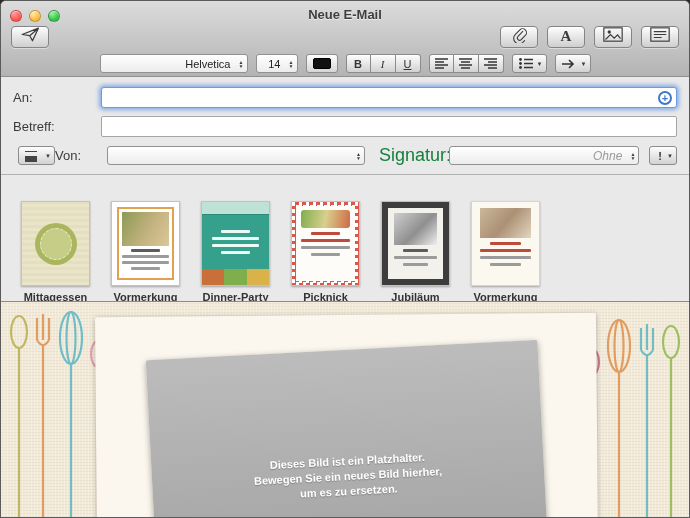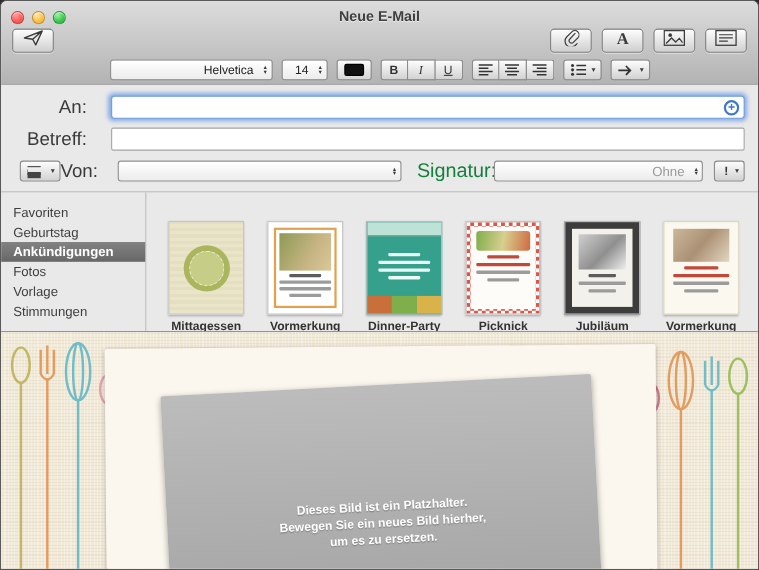--- a/index.html
+++ b/index.html
@@ -65,36 +65,36 @@
   .mini-btn {
     position:relative; height:19px; background:linear-gradient(#fdfdfd,#d2d2d2);
     border:1px solid #8b8b8b; border-radius:3px; display:flex; align-items:center;
     padding:0 13px 0 6px; font-size:11px; color:#333;
   }
   .mini-btn .caret { position:absolute; right:3px; font-size:6px; color:#3c3c3c; }
 
   
   .fields { background:#e9e9e9; border-bottom:1px solid #b2b2b2; padding:10px 12px 8px 12px; }
   .frow { display:flex; align-items:center; margin-bottom:8px; }
-  .flabel { width:88px; text-align:right; font-size:17px; color:#3a3a3a; padding-right:22px; flex:none; }
+  .flabel { width:88px; font-size:13px; color:#3a3a3a; padding-right:3px; flex:none; }
   .ftext {
     flex:1; height:21px; background:#fff; border:1px solid #a5a5a5; border-radius:2px;
     font-size:13px; padding:0 22px 0 5px; font-family:"Liberation Sans",sans-serif;
   }
   .to-wrap { position:relative; flex:1; display:flex; }
   .to-wrap .ftext { border-color:#6b9ce0; box-shadow:0 0 4px 2px rgba(100,150,230,.75); border-radius:3px; }
   .plus-badge {
     position:absolute; right:5px; top:50%; transform:translateY(-50%);
     width:14px; height:14px; border-radius:50%; border:2px solid #3f79c8; color:#3f79c8;
     font-size:11px; font-weight:bold; line-height:10px; text-align:center; background:#fff;
   }
   .von-row { margin-bottom:0; }
   .von-popup { width:258px; font-size:12px; }
   .sig-label { width:70px; text-align:left; font-size:18px; color:#15803d; padding-right:7px; flex:none; margin-left:14px; }
-  .sig-popup { flex:1; font-size:12px; color:#9a9a9a; margin-right:10px; }
+  .sig-popup { flex:1; font-size:12px; color:#9a9a9a; margin-right:10px;font-style:italic; }
   .excl-btn { padding:0 14px 0 8px; font-weight:bold; }
   .lines-icon { display:inline-block; width:12px; border-top:1.5px solid #444; box-shadow:0 3px 0 #444, 0 6px 0 #444; height:5px; margin-right:4px; margin-top:-4px; }
 
   
   .stationery { height:127px; display:flex; background:#e9e9e9; border-bottom:1px solid #8a8a8a; }
   .cat-sidebar { width:132px; flex:none; border-right:1px solid #bdbdbd; padding-top:9px; }
   .cat-item { height:18px; line-height:18px; font-size:12px; color:#3f3f3f; padding-left:11px; white-space:nowrap; }
   .cat-item.selected { background:linear-gradient(#828282,#676767); color:#fff; font-weight:bold; }
   .thumbs { flex:1; display:flex; gap:21px; padding:11px 0 0 20px; overflow:hidden; }
   .thumb-card { width:69px; flex:none; text-align:center;margin-top:15px; }
@@ -317,28 +317,20 @@
           </span>
       </div>
       <div class="mini-btn excl-btn">
         <span>!</span>
         <span class="caret">▼</span>
       </div>
     </div>
   </div>
 
   <div class="stationery">
-    <div class="cat-sidebar">
-      <div class="cat-item">Favoriten</div>
-      <div class="cat-item">Geburtstag</div>
-      <div class="cat-item selected">Ankündigungen</div>
-      <div class="cat-item">Fotos</div>
-      <div class="cat-item">Vorlage</div>
-      <div class="cat-item">Stimmungen</div>
-    </div>
 
     <div class="thumbs">
       <div class="thumb-card">
         <div class="thumb t-mittag">
           <div class="circle">
               <div class="circle-in"></div>
             </div>
         </div>
         <div class="thumb-label">Mittagessen</div>
       </div>

